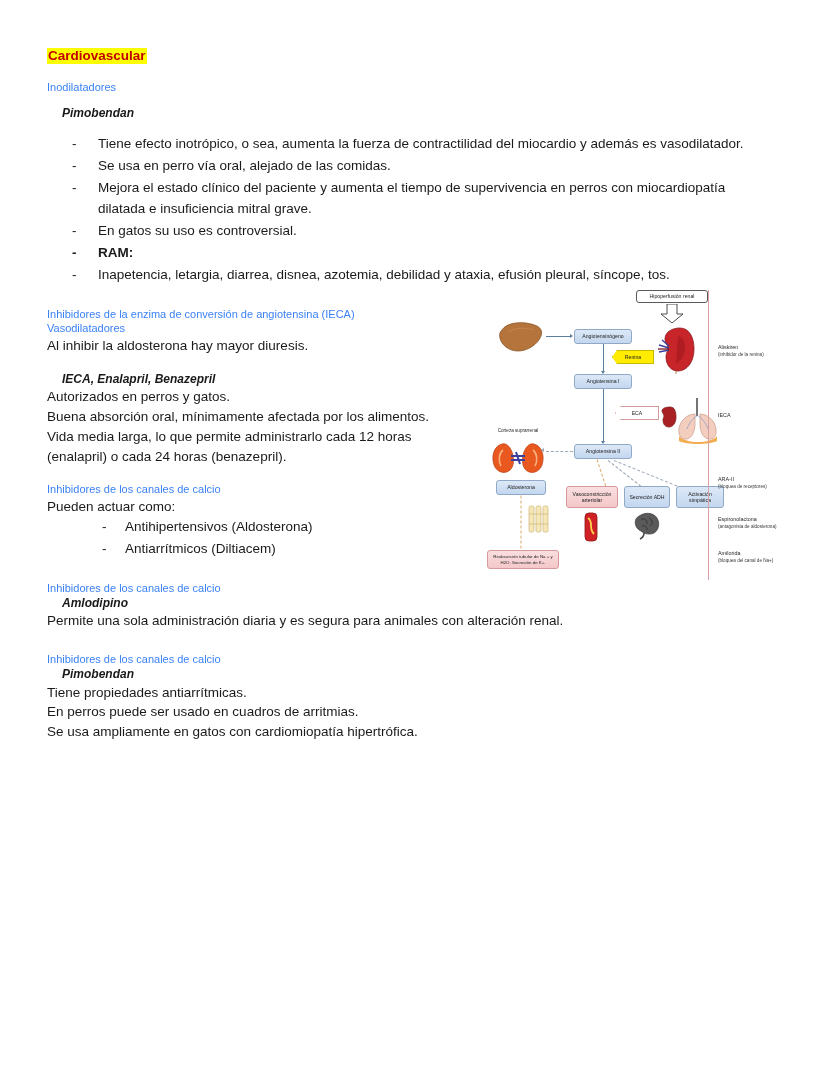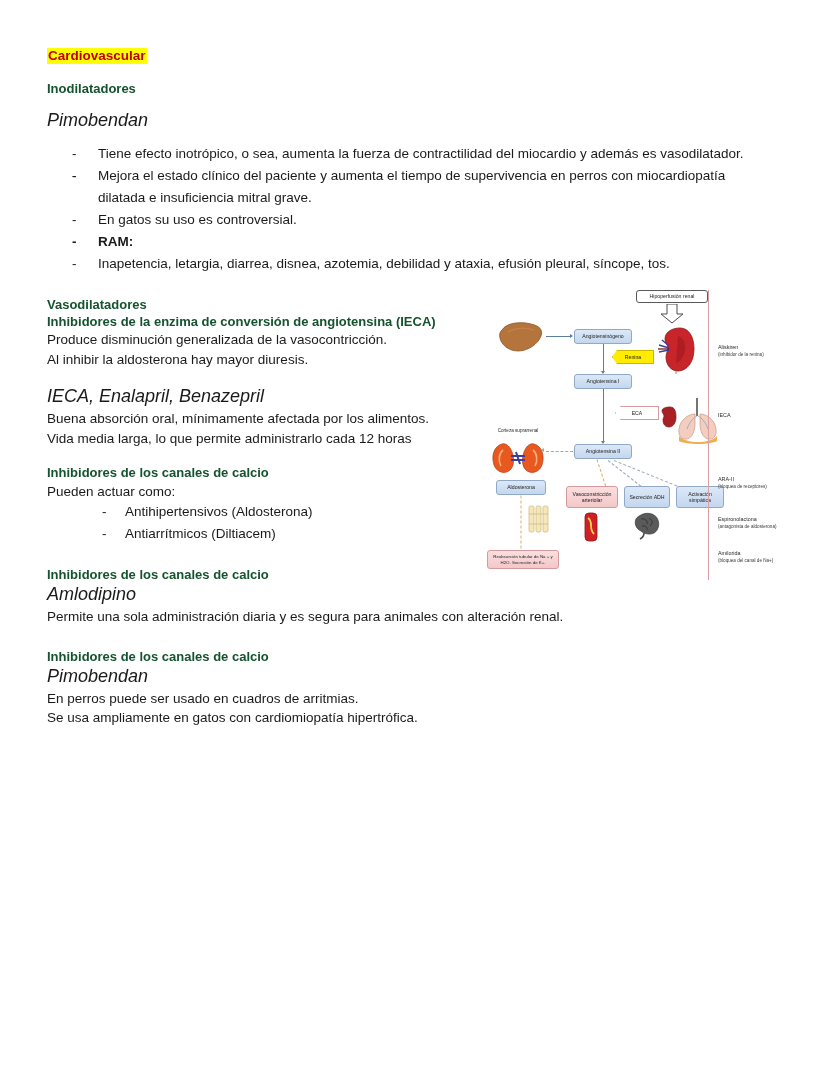--- a/index.html
+++ b/index.html
@@ -29,31 +29,32 @@
   .h-red {
     font-size: 13.5px;
     font-weight: bold;
     color: #c00000;
     background: #ffff00;
     display: inline-block;
     line-height: 1.22;
     padding: 0 1px;
   }
   .h-bold {
-    font-size: 13px;
+    font-size: 11px;
+    font-weight: normal;
+    color: #3b82f6;
+    line-height: 1.32;
+  }
+  .h-bolditalic {
+    font-size: 12px;
     font-weight: bold;
-    color: #14532d;
-    line-height: 1.32;
-  }
-  .h-bolditalic {
-    font-size: 18px;
-    font-weight: normal;
     font-style: italic;
     color: #1a1a1a;
     line-height: 1.32;
+    margin-left: 15px;
   }
   .p-line {
     font-size: 13.5px;
     color: #1a1a1a;
     line-height: 1.46;
   }
   .spacer-sm { height: 11px; }
   .spacer-md { height: 16px; }
   .spacer-lg { height: 21px; }
 
@@ -216,40 +217,41 @@
 
     <div class="spacer-md"></div>
 
     <div class="h-bold">Inodilatadores</div>
     <div class="spacer-sm"></div>
     <div class="h-bolditalic">Pimobendan</div>
     <div class="spacer-sm"></div>
 
     <ul class="dash-list col-wide">
       <li><span class="dash">-</span><span>Tiene efecto inotrópico, o sea, aumenta la fuerza de contractilidad del miocardio y además es vasodilatador.</span></li>
-      <li><span class="dash">-</span></li>
+      <li><span class="dash">-</span><span>Se usa en perro vía oral, alejado de las comidas.</span></li>
       <li><span class="dash">-</span><span>Mejora el estado clínico del paciente y aumenta el tiempo de supervivencia en perros con miocardiopatía dilatada e insuficiencia mitral grave.</span></li>
       <li><span class="dash">-</span><span>En gatos su uso es controversial.</span></li>
       <li class="bold-item"><span class="dash">-</span><span>RAM:</span></li>
       <li><span class="dash">-</span><span>Inapetencia, letargia, diarrea, disnea, azotemia, debilidad y ataxia, efusión pleural, síncope, tos.</span></li>
     </ul>
 
     <div class="spacer-lg"></div>
 
     <div class="col-narrow">
+      <div class="h-bold">Inhibidores de la enzima de conversión de angiotensina (IECA)</div>
       <div class="h-bold">Vasodilatadores</div>
-      <div class="h-bold">Inhibidores de la enzima de conversión de angiotensina (IECA)</div>
-      <div class="p-line">Produce disminución generalizada de la vasocontricción.</div>
       <div class="p-line">Al inhibir la aldosterona hay mayor diuresis.</div>
 
       <div class="spacer-md"></div>
 
       <div class="h-bolditalic">IECA, Enalapril, Benazepril</div>
+      <div class="p-line">Autorizados en perros y gatos.</div>
       <div class="p-line">Buena absorción oral, mínimamente afectada por los alimentos.</div>
       <div class="p-line">Vida media larga, lo que permite administrarlo cada 12 horas</div>
+      <div class="p-line">(enalapril) o cada 24 horas (benazepril).</div>
 
       <div class="spacer-md"></div>
 
       <div class="h-bold">Inhibidores de los canales de calcio</div>
       <div class="p-line">Pueden actuar como:</div>
       <ul class="dash-list indent2">
         <li><span class="dash">-</span><span>Antihipertensivos (Aldosterona)</span></li>
         <li><span class="dash">-</span><span>Antiarrítmicos (Diltiacem)</span></li>
       </ul>
     </div>
@@ -260,20 +262,21 @@
       <div class="h-bold">Inhibidores de los canales de calcio</div>
       <div class="h-bolditalic">Amlodipino</div>
       <div class="p-line">Permite una sola administración diaria y es segura para animales con alteración renal.</div>
     </div>
 
     <div class="spacer-lg"></div>
 
     <div class="col-wide">
       <div class="h-bold">Inhibidores de los canales de calcio</div>
       <div class="h-bolditalic">Pimobendan</div>
+      <div class="p-line">Tiene propiedades antiarrítmicas.</div>
       <div class="p-line">En perros puede ser usado en cuadros de arritmias.</div>
       <div class="p-line">Se usa ampliamente en gatos con cardiomiopatía hipertrófica.</div>
     </div>
 
   </div>
 
   <div class="diagram">
 
     <div class="node plain" style="left:152px; top:2px; width:72px; height:13px;">
       <span>Hipoperfusión renal</span>

